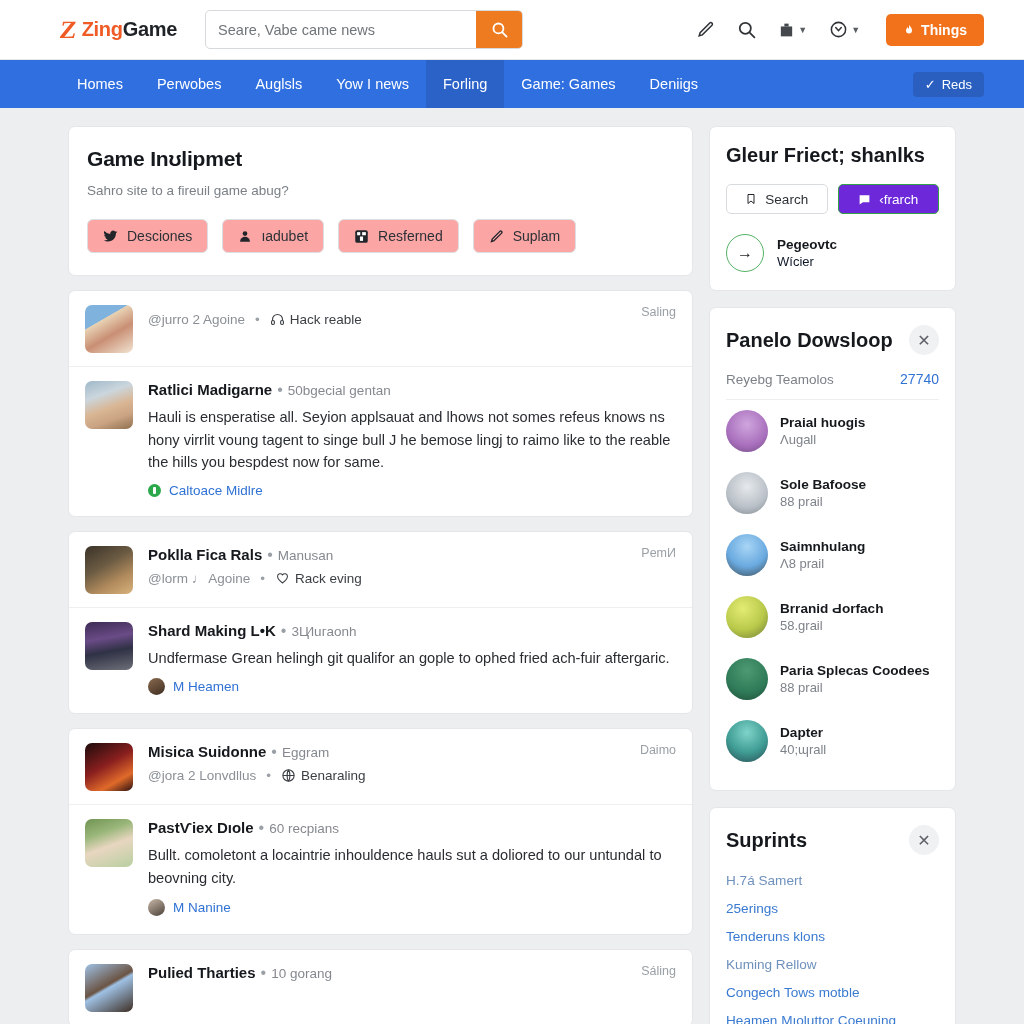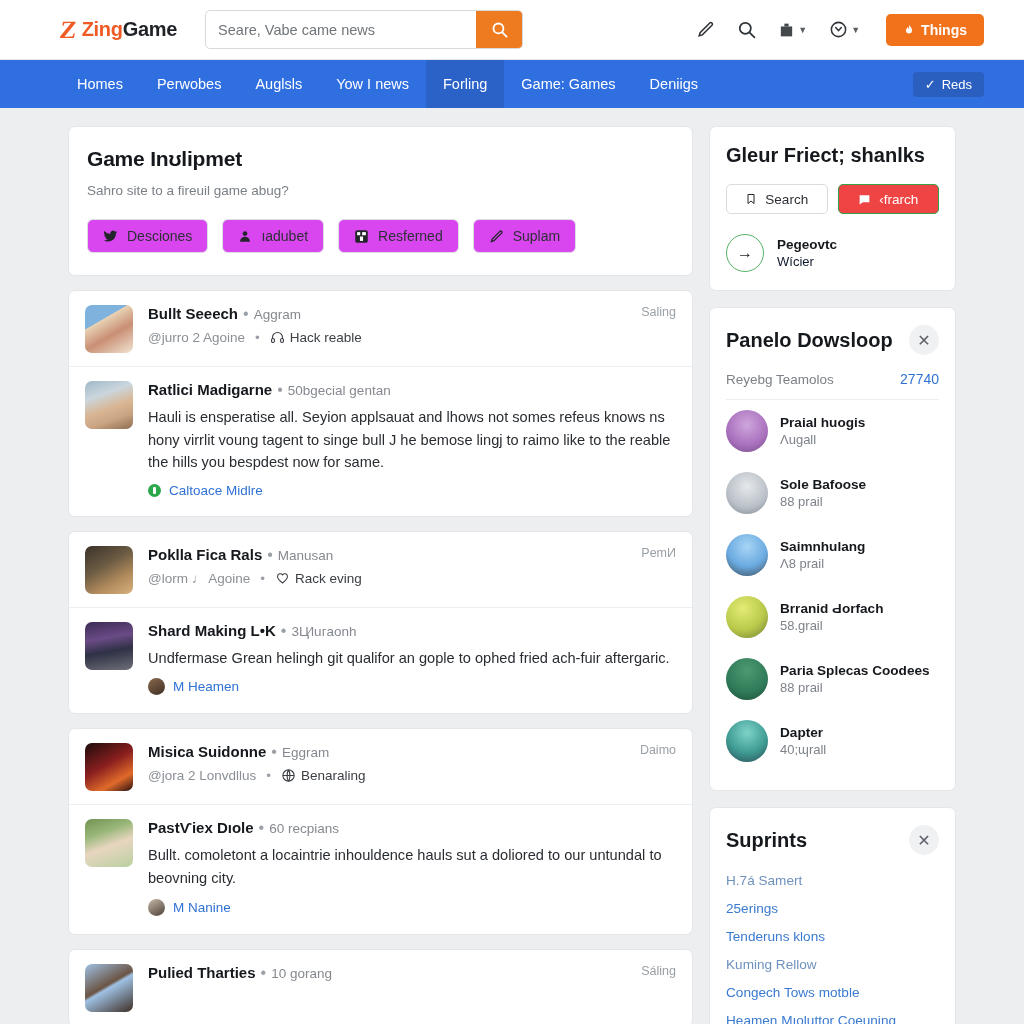--- a/index.html
+++ b/index.html
@@ -82,21 +82,21 @@
     margin-bottom: 14px;
   }
 
   
   .hero { padding: 20px 18px 22px 18px; }
   .hero h1 { font-size: 21px; color: #15181c; letter-spacing: -.2px; }
   .hero .sub { margin-top: 12px; font-size: 13.5px; color: #7b8086; }
   .chips { display: flex; gap: 14px; margin-top: 21px; }
   .chip {
     display: flex; align-items: center; gap: 9px;
-    border: 1px solid #dcdfe2; border-radius: 6px; background: #d946ef;
+    border: 1px solid #dcdfe2; border-radius: 6px; background: #fca5a5;
     padding: 8px 15px; font-size: 14px; color: #2d3136; cursor: pointer;
     font-family: "Liberation Sans", sans-serif;
   }
 
   
   .post-head {
     display: flex; padding: 14px 16px 13px 16px;
     border-bottom: 1px solid #edeff1; position: relative;
   }
   .post-body { display: flex; padding: 14px 16px 18px 16px; }
@@ -129,21 +129,21 @@
     border: 0; cursor: pointer; color: #5d6167; font-size: 16px;
     display: flex; align-items: center; justify-content: center;
   }
   .s-btns { display: flex; gap: 10px; margin-top: 17px; }
   .sbtn {
     flex: 1; display: flex; align-items: center; justify-content: center; gap: 8px;
     border-radius: 5px; height: 30px; font-size: 13.5px; cursor: pointer;
     font-family: "Liberation Sans", sans-serif;
   }
   .sbtn.ghost { background: #fff; border: 1px solid #d9dcdf; color: #2d3136; }
-  .sbtn.green { background: #ef4444; border: 1px solid #34a048; color: #fff; }
+  .sbtn.green { background: #6d28d9; border: 1px solid #34a048; color: #fff; }
   .follow-row { display: flex; align-items: center; gap: 13px; margin-top: 20px; }
   .arrow-circ {
     width: 38px; height: 38px; border-radius: 50%; border: 1.5px solid #54b265;
     display: flex; align-items: center; justify-content: center; color: #1f2225;
     font-size: 16px; flex: 0 0 38px;
   }
   .fr-nm { font-size: 13.5px; font-weight: bold; color: #15181c; }
   .fr-sub { font-size: 13px; color: #0f172a; margin-top: 2px; }
 
   .stat-row {
@@ -268,23 +268,20 @@
             </svg>
           <span>Suplam</span>
         </button>
       </div>
     </div>
 
     <div class="card">
       <div class="post-head">
         <div class="av" style="background:linear-gradient(150deg,#7fb3dd 0%,#7fb3dd 32%,#e8d2b4 33%,#c98f74 60%,#f2e4d2 100%)"></div>
         <div class="meta-main">
-          <div>
-            <span class="nm">Bullt Seeech</span><span class="dot">•</span><span class="sec">Aggram</span>
-          </div>
           <div class="sub2">
             <span class="handle">@jurro 2 Agoine</span>
             <span class="dot">•</span>
             <svg width="15" height="15" viewBox="0 0 24 24" fill="none" stroke="#3c4045" stroke-width="1.8">
                 <path d="M4 14v-2a8 8 0 0 1 16 0v2"></path>
                 <rect x="2.5" y="13.5" width="4.5" height="6.5" rx="2"></rect>
                 <rect x="17" y="13.5" width="4.5" height="6.5" rx="2"></rect>
               </svg>
             <span>Hack reable</span>
           </div>

